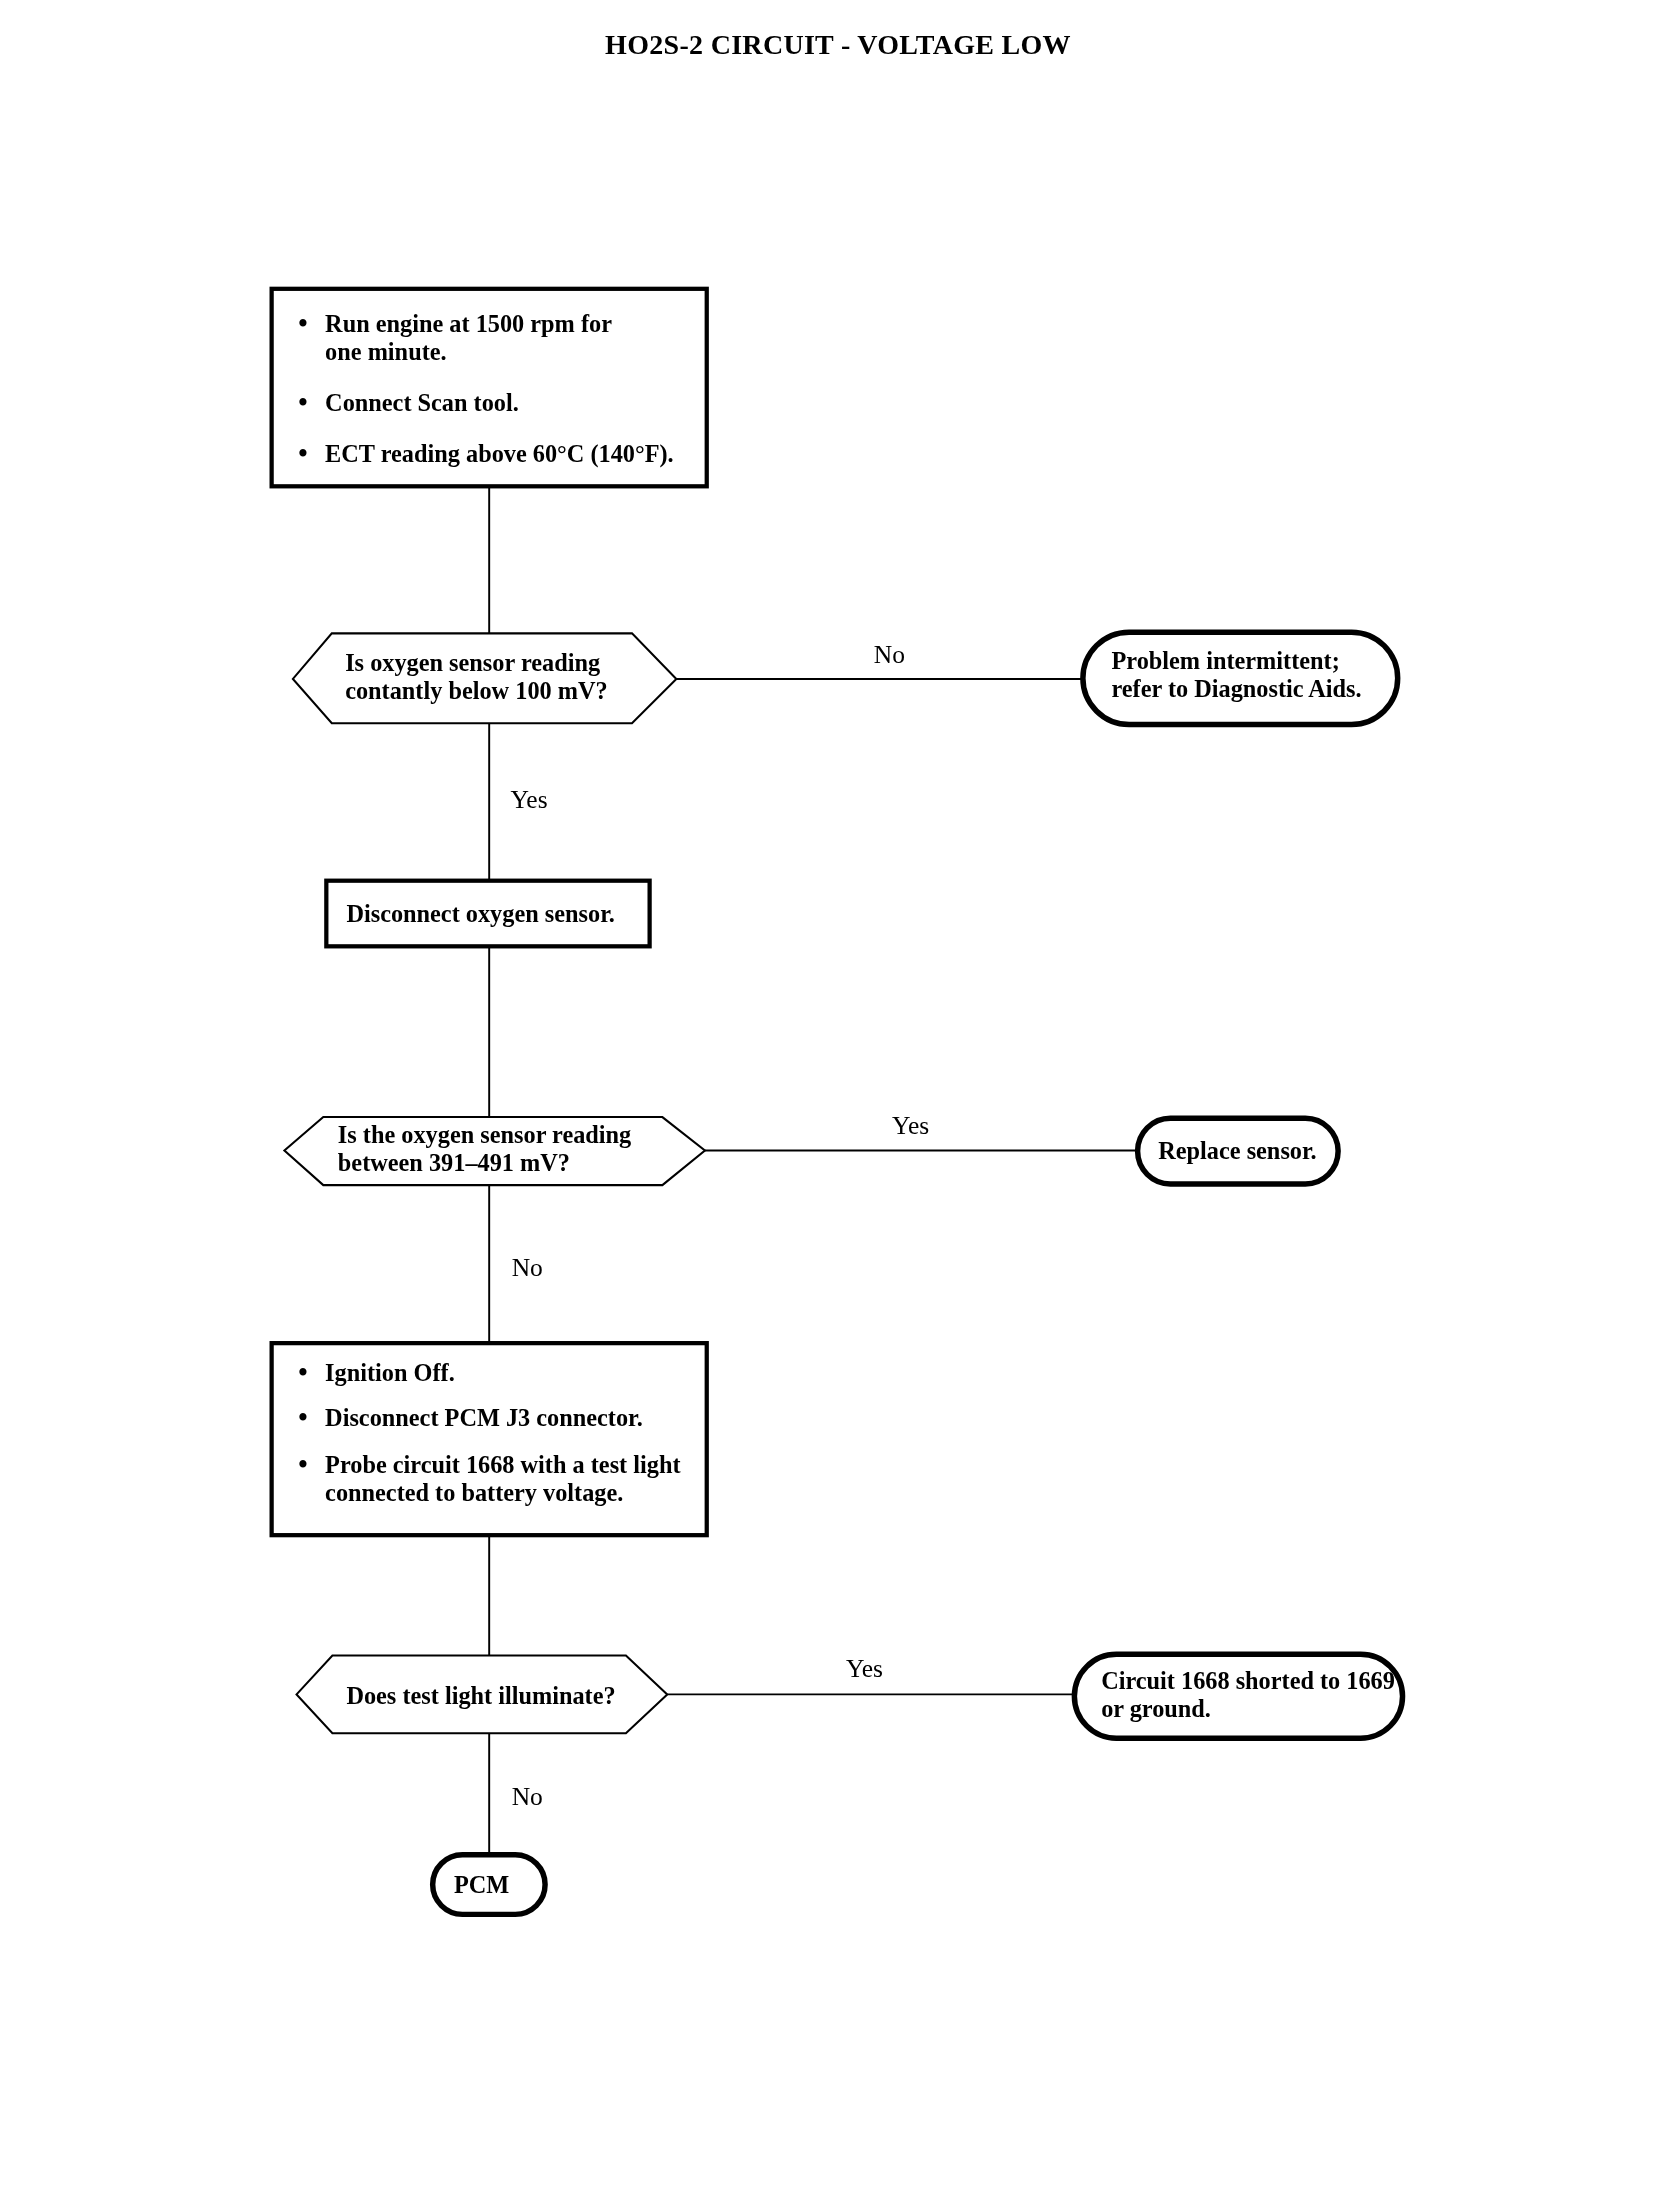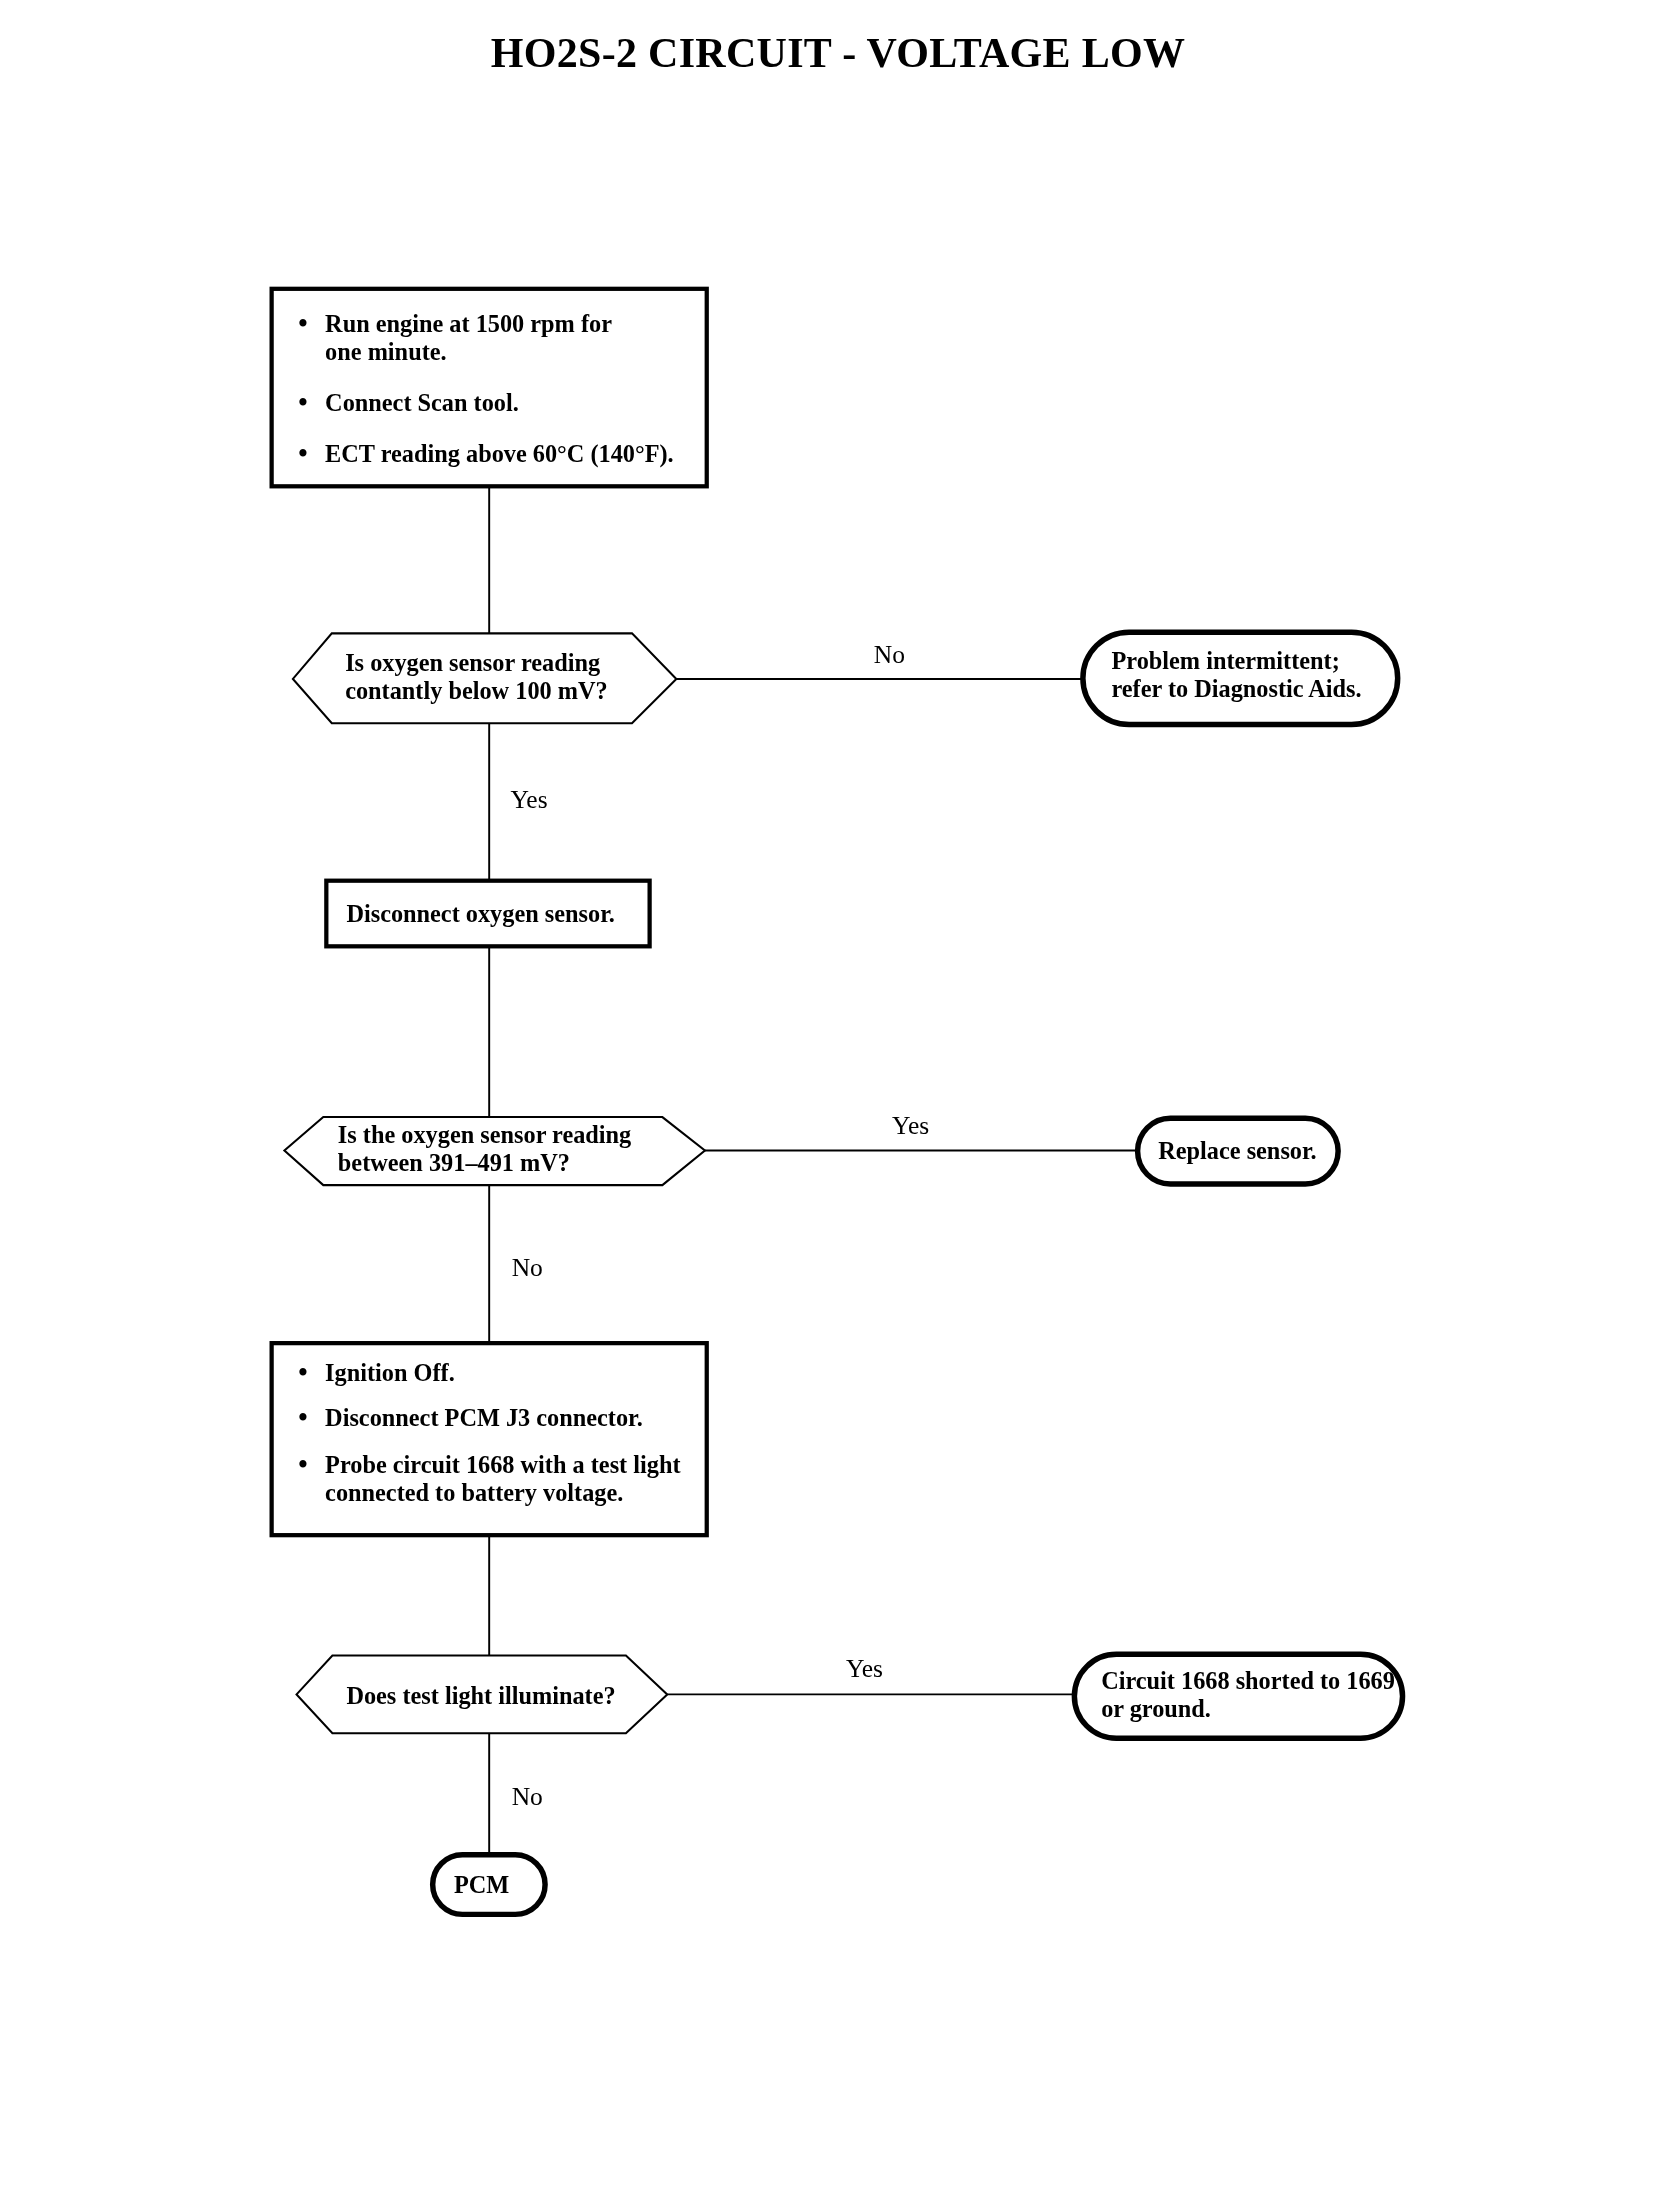--- a/index.html
+++ b/index.html
@@ -21,21 +21,21 @@
     width: 1676px;
     height: 2205px;
     background: #ffffff;
   }
   .page-title {
     position: absolute;
     left: 0;
     top: 29px;
     width: 1676px;
     text-align: center;
-    font-size: 42px;
+    font-size: 28px;
     font-weight: 700;
     letter-spacing: 0.3px;
     font-family: "Liberation Serif", "DejaVu Serif", serif;
     white-space: nowrap;
   }
   svg.flow {
     position: absolute;
     left: 0;
     top: 0;
     width: 1676px;

